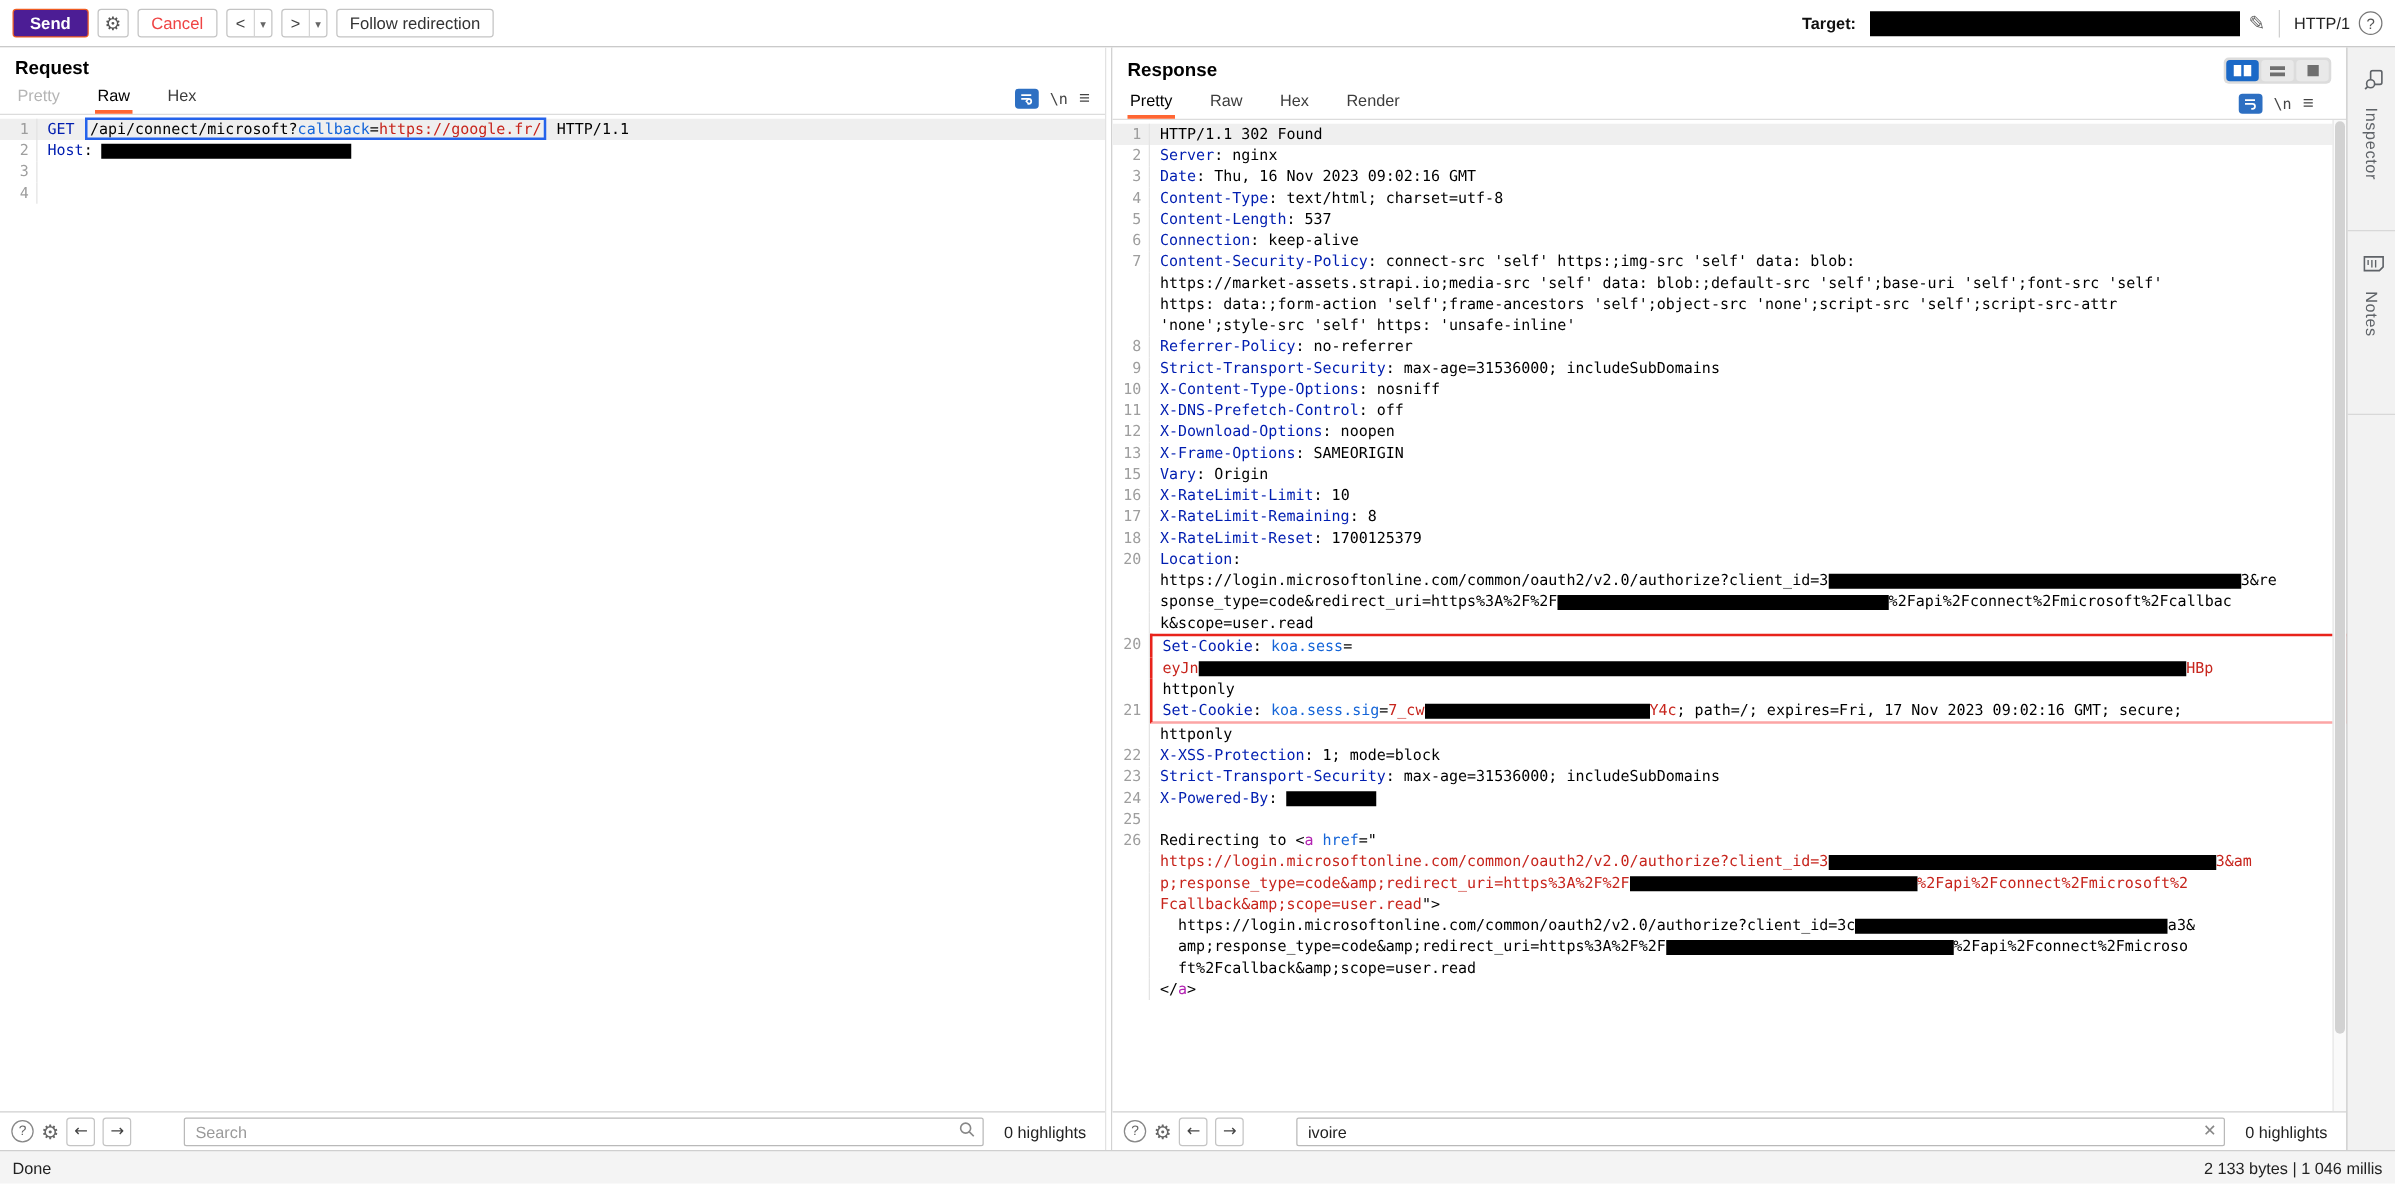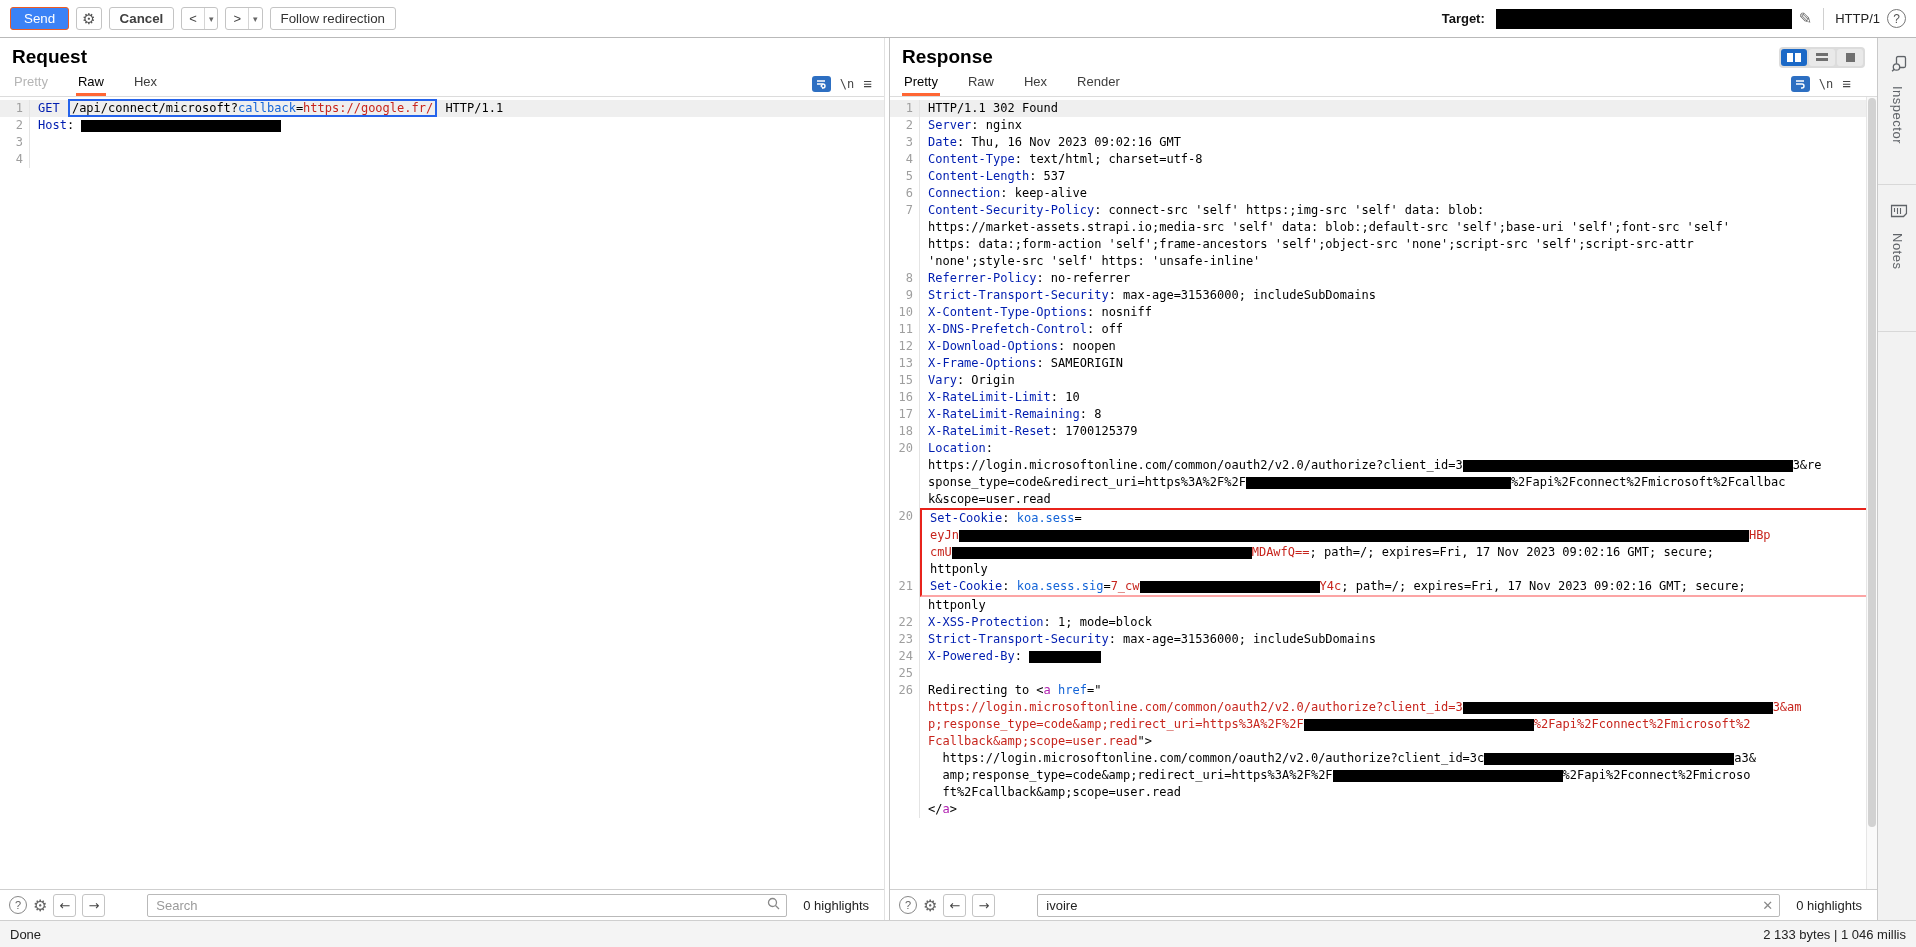--- a/index.html
+++ b/index.html
@@ -7,43 +7,43 @@
     font-family:"Liberation Sans", sans-serif; font-size:13px; color:#222; }
   .app { width:1916px; height:947px; display:flex; flex-direction:column; }
 
   
   .toolbar { height:38px; flex:0 0 38px; display:flex; align-items:center;
     justify-content:space-between; padding:0 10px; border-bottom:1px solid #b9b9b9; background:#fff; }
   .tb-left, .tb-right { display:flex; align-items:center; gap:7px; }
   .btn { display:inline-flex; align-items:center; justify-content:center; height:23px;
     border:1px solid #c4c4c4; border-radius:3px; background:#fff; padding:0 10px;
     color:#333; cursor:pointer; white-space:nowrap; }
-  .btn.disabled { color:#404040;font-weight:bold; }
-  .btn-send { background:#3b82f6; border-color:#ee5b22; color:#fff; font-weight:normal; padding:0 13px; }
+  .btn.disabled { color:#ef4444; }
+  .btn-send { background:#4c1d95; border-color:#ee5b22; color:#fff; font-weight:bold; padding:0 13px; }
   .btn-icon { padding:0 5px; font-size:15px; color:#555; }
   .split { display:inline-flex; height:23px; border:1px solid #c4c4c4; border-radius:3px; overflow:hidden; }
   .split .main { padding:0 7px; display:flex; align-items:center; font-size:13px; color:#444; cursor:pointer; }
   .split .arrow { padding:0 4px; display:flex; align-items:center; border-left:1px solid #d5d5d5;
     font-size:9px; color:#666; cursor:pointer; }
   .target-label { font-weight:bold; color:#111; margin-right:4px; }
   .redact-target { display:inline-block; width:296px; height:20px; background:#000; }
   .pencil { font-size:16px; color:#666; cursor:pointer; font-family:"DejaVu Sans",sans-serif; }
   .tb-vdiv { width:1px; height:22px; background:#d0d0d0; margin:0 4px; }
   .help-circle { width:19px; height:19px; border:1.5px solid #777; border-radius:50%;
     display:inline-flex; align-items:center; justify-content:center; font-size:12px; color:#555; cursor:pointer; }
 
   
   .main { flex:1; display:flex; min-height:0; }
   .panel { display:flex; flex-direction:column; min-width:0; background:#fff; }
   .panel.request { flex:0 0 884px; }
   .panel.response { flex:1; }
   .vsplit { flex:0 0 6px; background:#fff; border-left:1px solid #e2e2e2; border-right:1px solid #c3c3c3; }
 
   .panel-head { display:flex; align-items:center; justify-content:space-between; padding:8px 12px 2px 12px; }
-  .panel-title { font-size:19px; font-weight:bold; color:#000; }
+  .panel-title { font-size:15px; font-weight:bold; color:#000; }
 
   .view-toggles { display:flex; gap:2px; background:#dcdcdc; border-radius:4px; padding:2px; }
   .vt { width:26px; height:17px; border-radius:3px; background:#e9e9e9; display:flex;
     align-items:center; justify-content:center; gap:2px; cursor:pointer; }
   .vt.active { background:#1b69c7; }
   .vt .vbar { width:6px; height:9px; background:#fff; }
   .vt .hbar { width:12px; height:3px; background:#6f6f6f; }
   .vt .hbars { display:flex; flex-direction:column; gap:2px; }
   .vt .sq { width:9px; height:9px; background:#6f6f6f; }
 
@@ -355,24 +355,20 @@
           <div class="crow">
             <span class="lnum">20</span>
             <span class="cline rb rb-t"><span class="c-h">Set-Cookie</span><span class="c-k">: </span><span class="c-b">koa.sess</span><span class="c-k">=</span></span>
           </div>
           <div class="crow">
             <span class="lnum"></span>
             <span class="cline rb rb-m"><span class="c-r">eyJn</span><span class="redact" style="width: 790px;"></span><span class="c-r">HBp</span></span>
           </div>
           <div class="crow">
             <span class="lnum"></span>
-            <span class="cline rb rb-m"><span class="c-r">cmU</span><span class="redact" style="width: 300px;"></span><span class="c-r">MDAwfQ==</span><span class="c-k">; path=/; expires=Fri, 17 Nov 2023 09:02:16 GMT; secure;</span></span>
-          </div>
-          <div class="crow">
-            <span class="lnum"></span>
             <span class="cline rb rb-m"><span class="c-k">httponly</span></span>
           </div>
           <div class="crow">
             <span class="lnum">21</span>
             <span class="cline rb rb-b"><span class="c-h">Set-Cookie</span><span class="c-k">: </span><span class="c-b">koa.sess.sig</span><span class="c-k">=</span><span class="c-r">7_cw</span><span class="redact" style="width: 180px;"></span><span class="c-r">Y4c</span><span class="c-k">; path=/; expires=Fri, 17 Nov 2023 09:02:16 GMT; secure;</span></span>
           </div>
           <div class="crow">
             <span class="lnum"></span>
             <span class="cline"><span class="c-k">httponly</span></span>
           </div>

